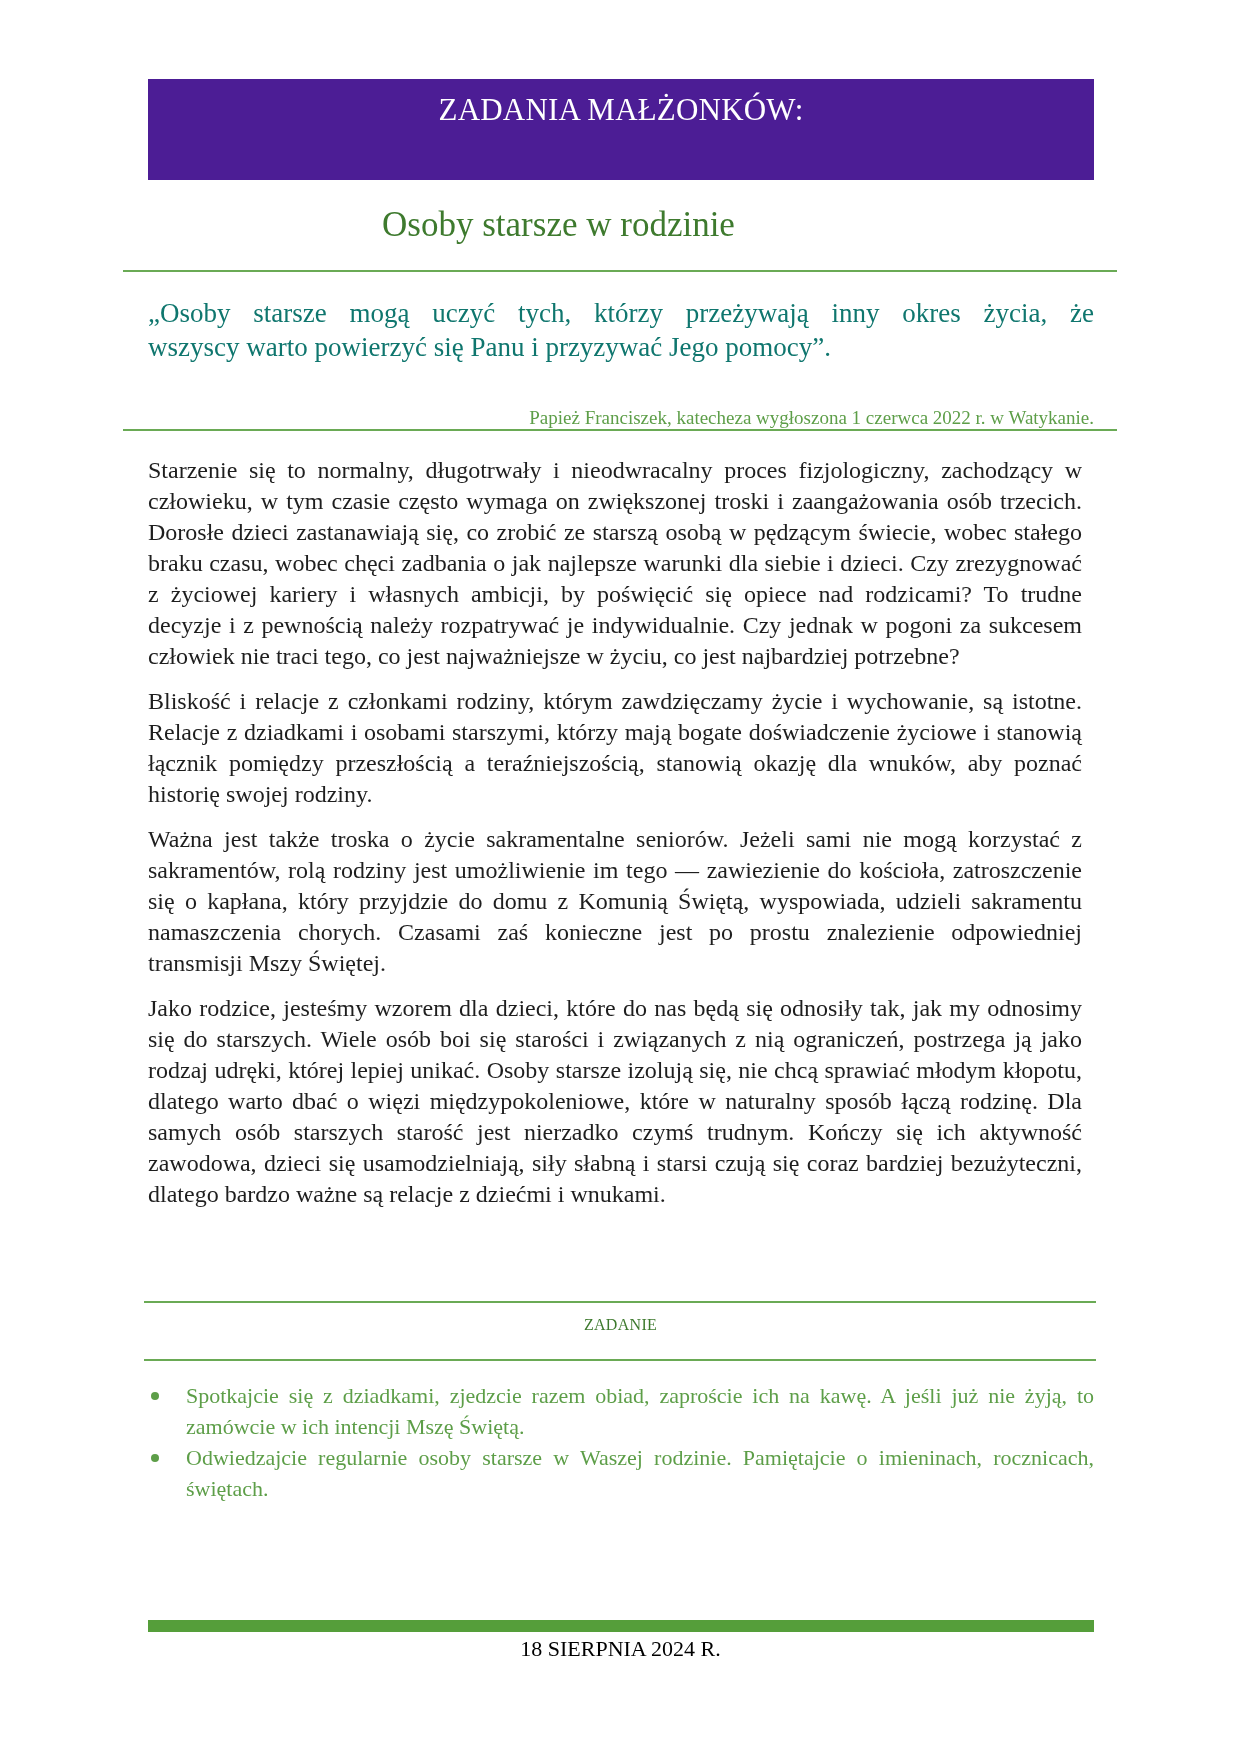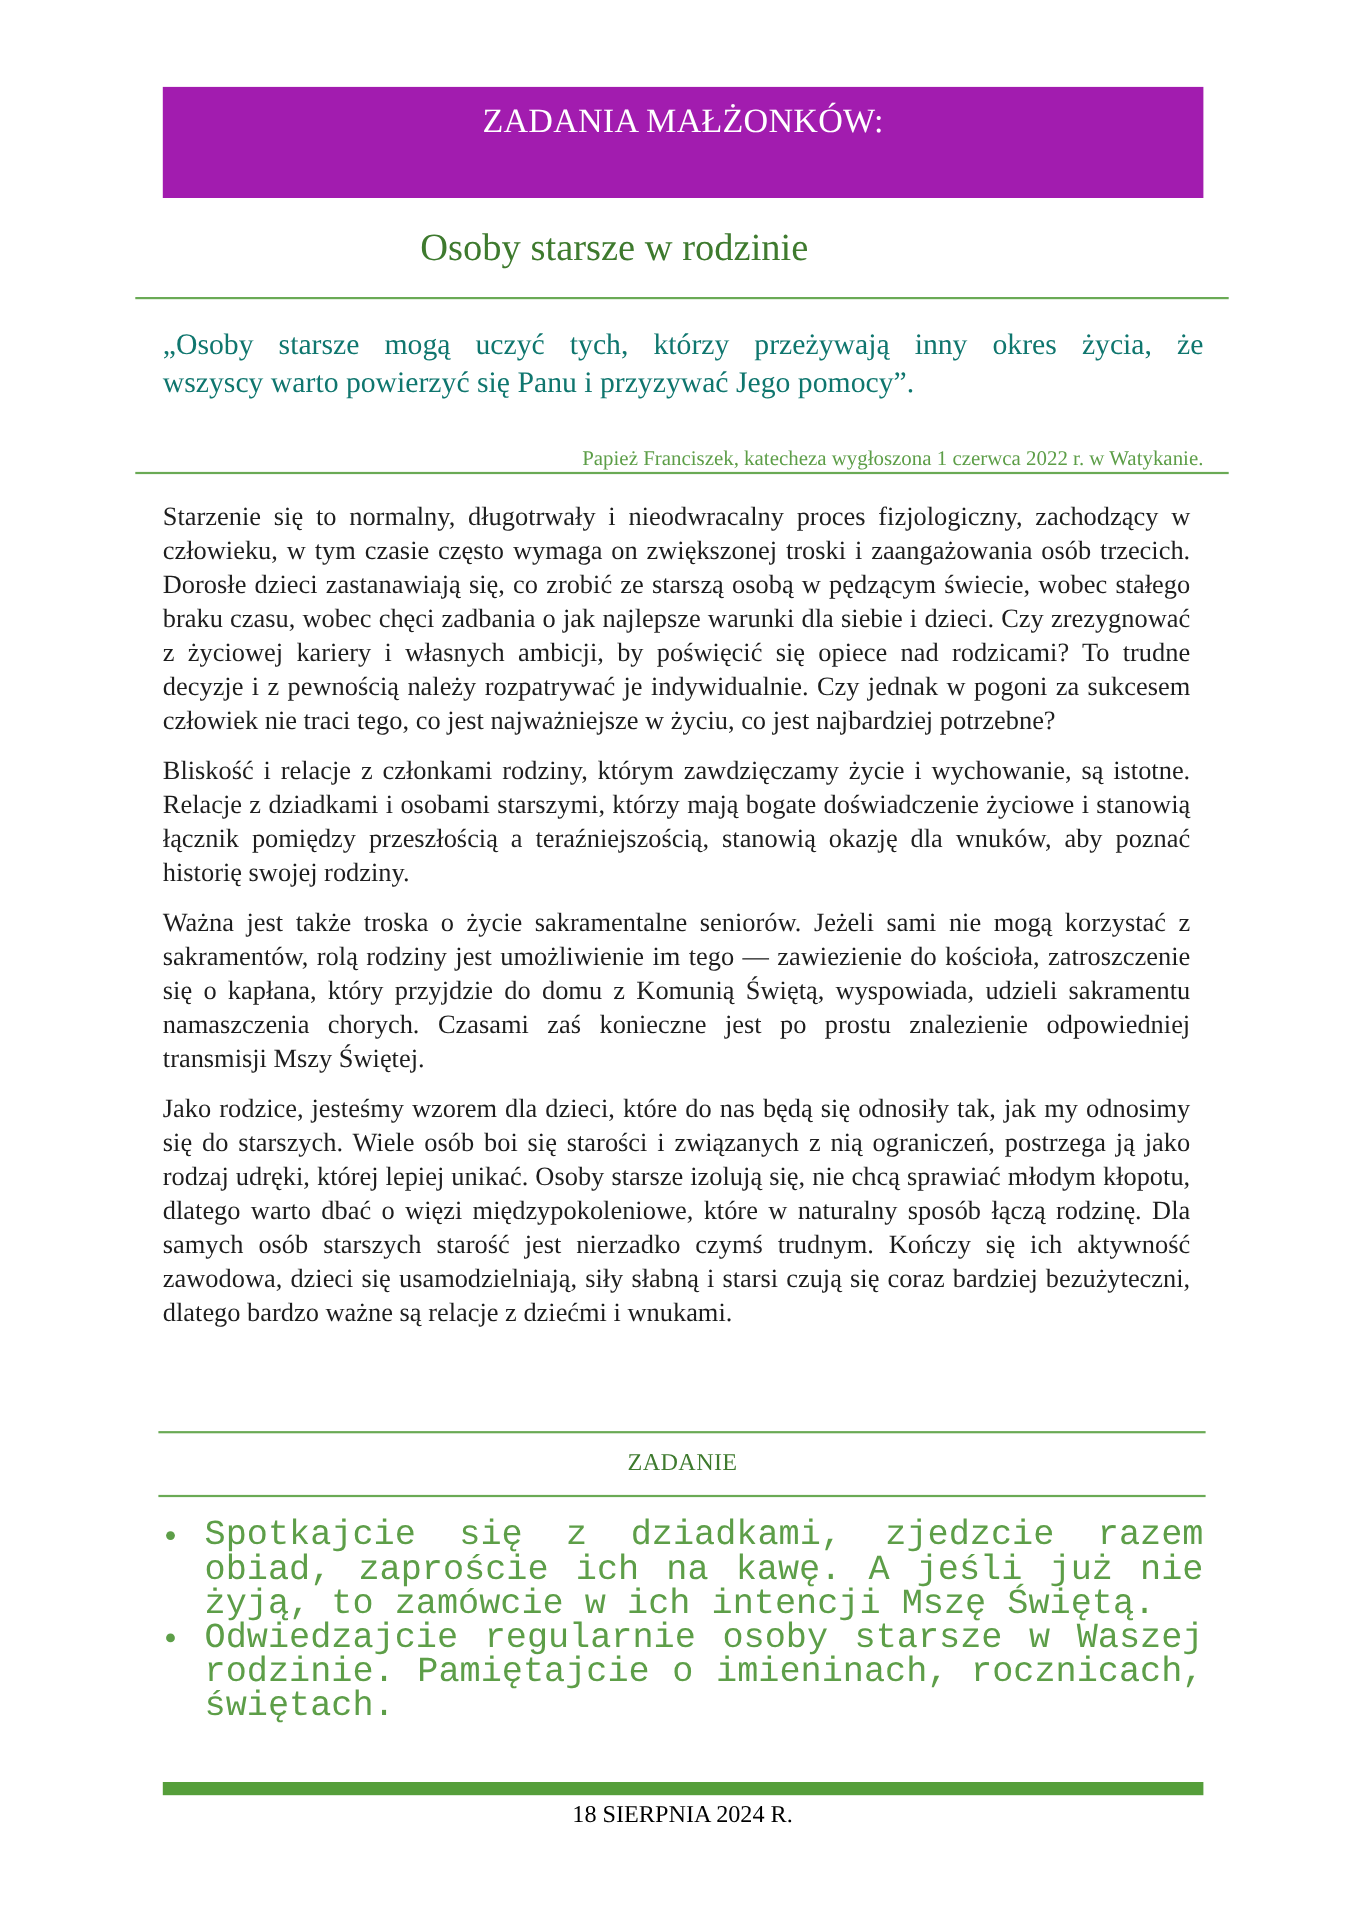--- a/index.html
+++ b/index.html
@@ -1,40 +1,40 @@
 <!DOCTYPE html>
 <html><head>
   <meta charset="utf-8">
   <style>
     html, body { margin: 0; padding: 0; background: #ffffff; }
     body { width: 1241px; height: 1755px; position: relative; overflow: hidden;
            font-family: "DejaVu Serif", serif; color: #1a1a1a; }
     .banner { position: absolute; left: 148px; top: 79px; width: 946px; height: 101px;
-              background: #a21caf; color: #ffffff; text-align: center;
+              background: #4c1d95; color: #ffffff; text-align: center;
               font-family: "Liberation Serif", serif; font-size: 31px; line-height: 37px;
               padding-top: 12px; box-sizing: border-box; letter-spacing: 0.2px; }
     .banner div { display: block; }
     .subtitle { position: absolute; left: 0; width: 1117px; top: 205px; text-align: center;
                 font-family: "Liberation Serif", serif; font-size: 35px; color: #3e7a2e; }
     .rule { position: absolute; height: 2px; background: #6aaa55; }
     .quote { position: absolute; left: 148px; width: 946px; top: 296px;
              font-family: "Liberation Serif", serif; font-size: 27px; line-height: 34px;
              color: #0f766e; text-align: justify; }
     .quote-line { display: block; text-align-last: justify; }
     .quote-line.last { text-align-last: left; }
     .citation { position: absolute; left: 148px; width: 946px; top: 407px; text-align: right;
                 font-family: "Liberation Serif", serif; font-size: 19px; color: #5d9e48; }
     .body-text { position: absolute; left: 148px; width: 946px; top: 455px;
                  font-family: "Liberation Serif", serif; font-size: 24px; line-height: 31px;
                  color: #1e1e1e; text-align: justify; }
     .body-text p { margin: 0 12px 14px 0; }
     .task-heading { position: absolute; left: 0; width: 1241px; top: 1316px; text-align: center;
-                    font-family: "Liberation Serif", serif; font-size: 22px; color: #3e7a2e; letter-spacing: 0.3px; }
+                    font-family: "Liberation Serif", serif; font-size: 16px; color: #3e7a2e; letter-spacing: 0.3px; }
     .task-list { position: absolute; left: 148px; width: 946px; top: 1380px; margin: 0; padding: 0;
-                 list-style: none; font-family: Liberation Mono, monospace; font-size: 32px; line-height: 31px;
+                 list-style: none; font-family: Liberation Serif, serif; font-size: 22px; line-height: 31px;
                  color: #5d9e48; text-align: justify; }
     .task-list li { position: relative; padding-left: 38px; }
     .task-list .bullet { position: absolute; left: 3px; top: 12px; width: 8px; height: 8px; border-radius: 50%;
                          background: #5d9e48; }
     .footer-bar { position: absolute; left: 148px; top: 1620px; width: 946px; height: 12px; background: #559e3a; }
     .footer-date { position: absolute; left: 0; width: 1241px; top: 1636px; text-align: center;
                    font-family: "Liberation Serif", serif; font-size: 22px; color: #000000; }
   </style>
 </head>
 <body>

